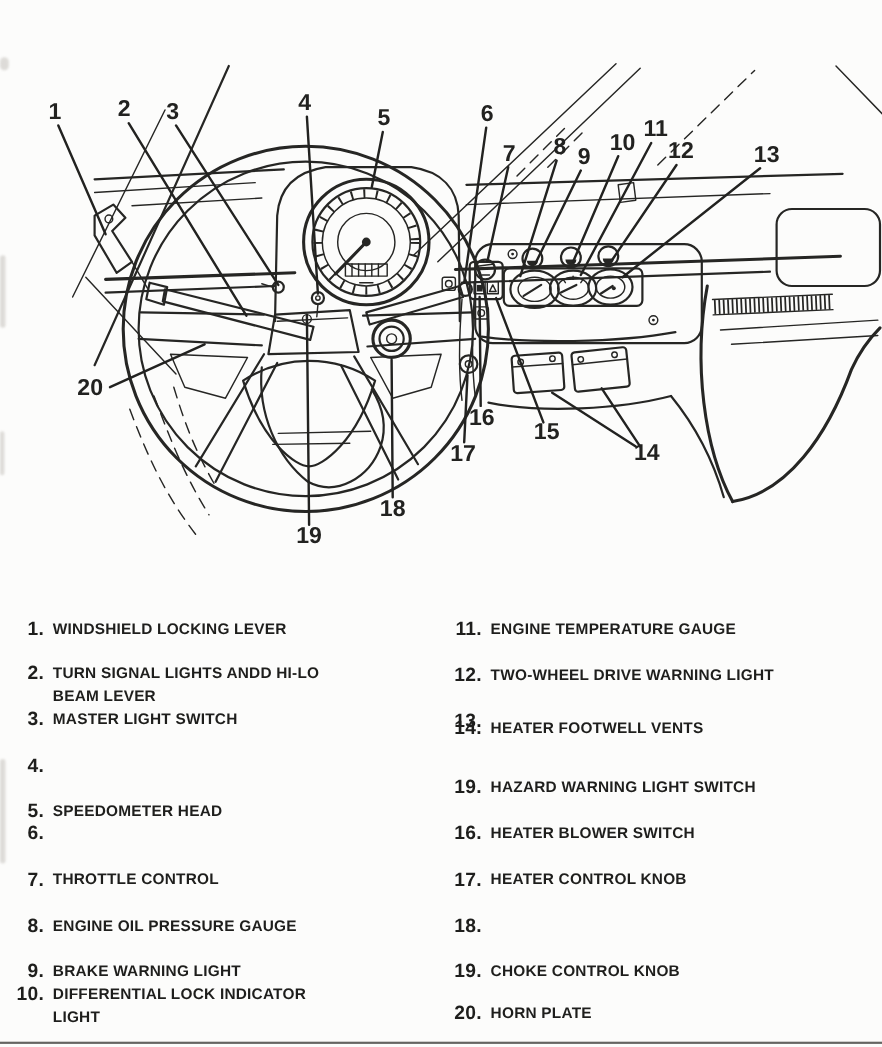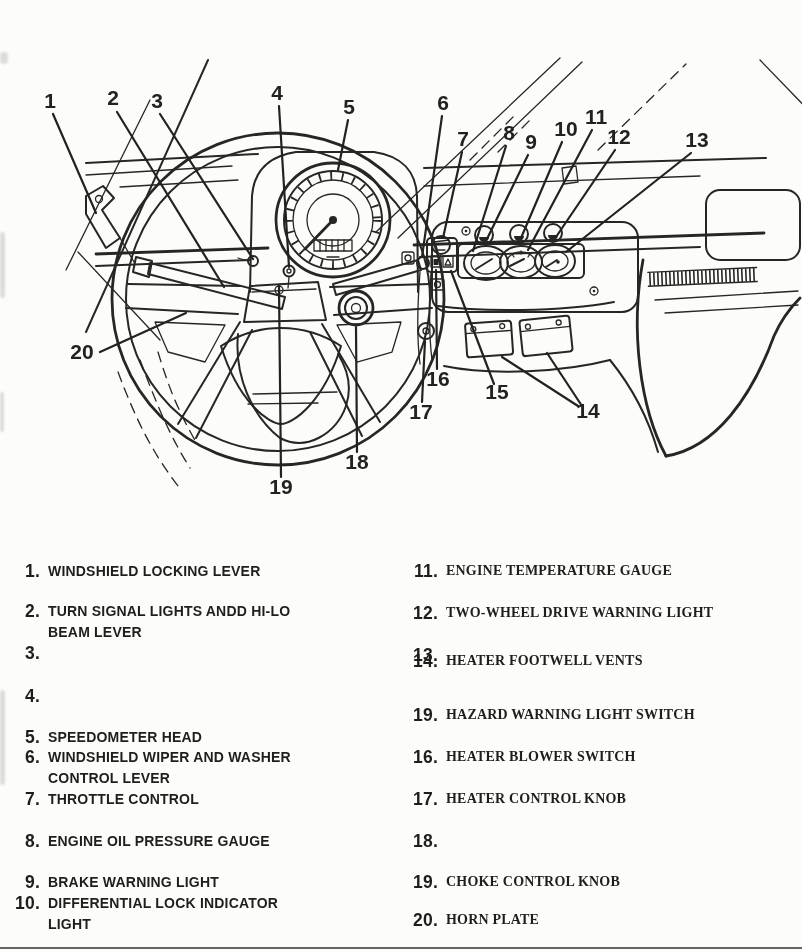--- a/index.html
+++ b/index.html
@@ -24,21 +24,21 @@
   
   .legend-col{position:absolute;}
   .li{position:absolute;display:flex;align-items:flex-start;}
   .num{font-weight:bold;font-size:17.5px;line-height:20.5px;letter-spacing:.2px;text-align:right;flex:none;}
   .lab{font-weight:bold;font-size:14px;line-height:20.5px;letter-spacing:.2px;white-space:pre-line;margin-left:8px;}
   .col-left{left:0;top:0;width:400px;}
   .col-right{left:400px;top:0;width:402px;}
   .col-left .num{width:40px;}
   .col-left .lab{width:345px;}
   .col-right .num{width:38px;}
-  .col-right .lab{width:352px;font-family:Liberation Serif, serif;}
+  .col-right .lab{width:352px;}
 </style>
 </head>
 <body>
 
 <div class="page">
 
   <div class="smudge" style="left:0;top:52px;width:8px;height:12px;"></div>
   <div class="smudge" style="left:0;top:232px;width:5px;height:66px;"></div>
   <div class="smudge" style="left:0;top:392px;width:4px;height:40px;"></div>
   <div class="smudge" style="left:0;top:690px;width:5px;height:95px;"></div>
@@ -334,32 +334,31 @@
         <span class="num">1.</span>
         <span class="lab">WINDSHIELD LOCKING LEVER</span>
       </div>
     <div class="li" style="top:601px">
         <span class="num">2.</span>
         <span class="lab">TURN SIGNAL LIGHTS ANDD HI-LO
 BEAM LEVER</span>
       </div>
     <div class="li" style="top:643px">
         <span class="num">3.</span>
+        <span class="lab">MASTER LIGHT SWITCH</span>
       </div>
     <div class="li" style="top:686px">
         <span class="num">4.</span>
       </div>
     <div class="li" style="top:727px">
         <span class="num">5.</span>
         <span class="lab">SPEEDOMETER HEAD</span>
       </div>
     <div class="li" style="top:747px">
         <span class="num">6.</span>
-        <span class="lab">WINDSHIELD WIPER AND WASHER
-CONTROL LEVER</span>
       </div>
     <div class="li" style="top:789px">
         <span class="num">7.</span>
         <span class="lab">THROTTLE CONTROL</span>
       </div>
     <div class="li" style="top:831px">
         <span class="num">8.</span>
         <span class="lab">ENGINE OIL PRESSURE GAUGE</span>
       </div>
     <div class="li" style="top:872px">

